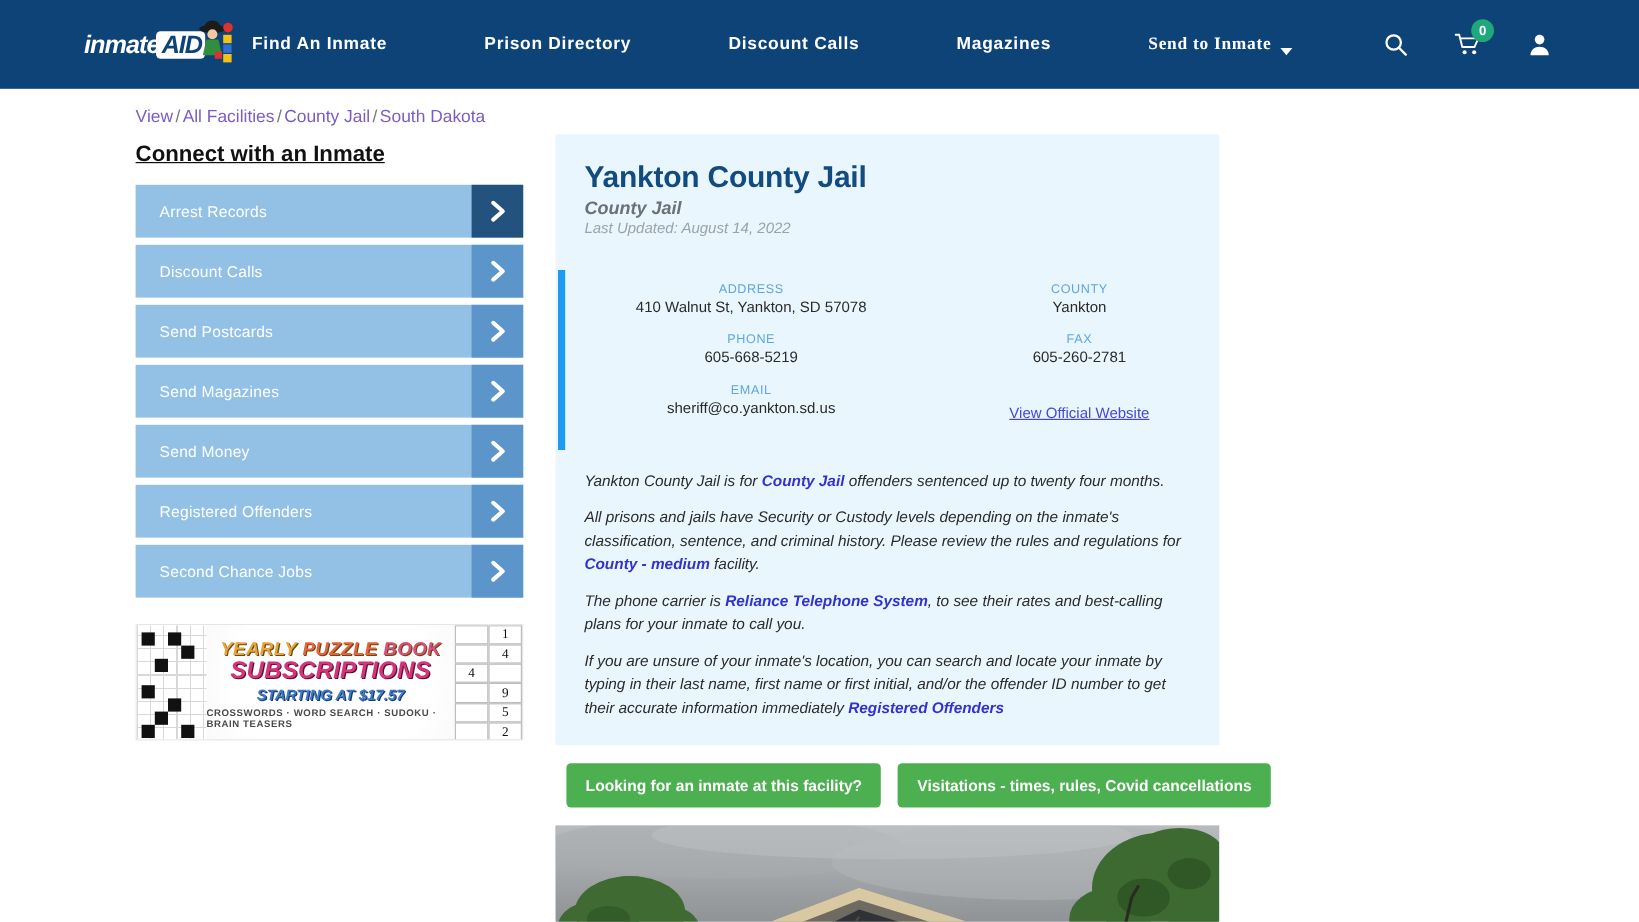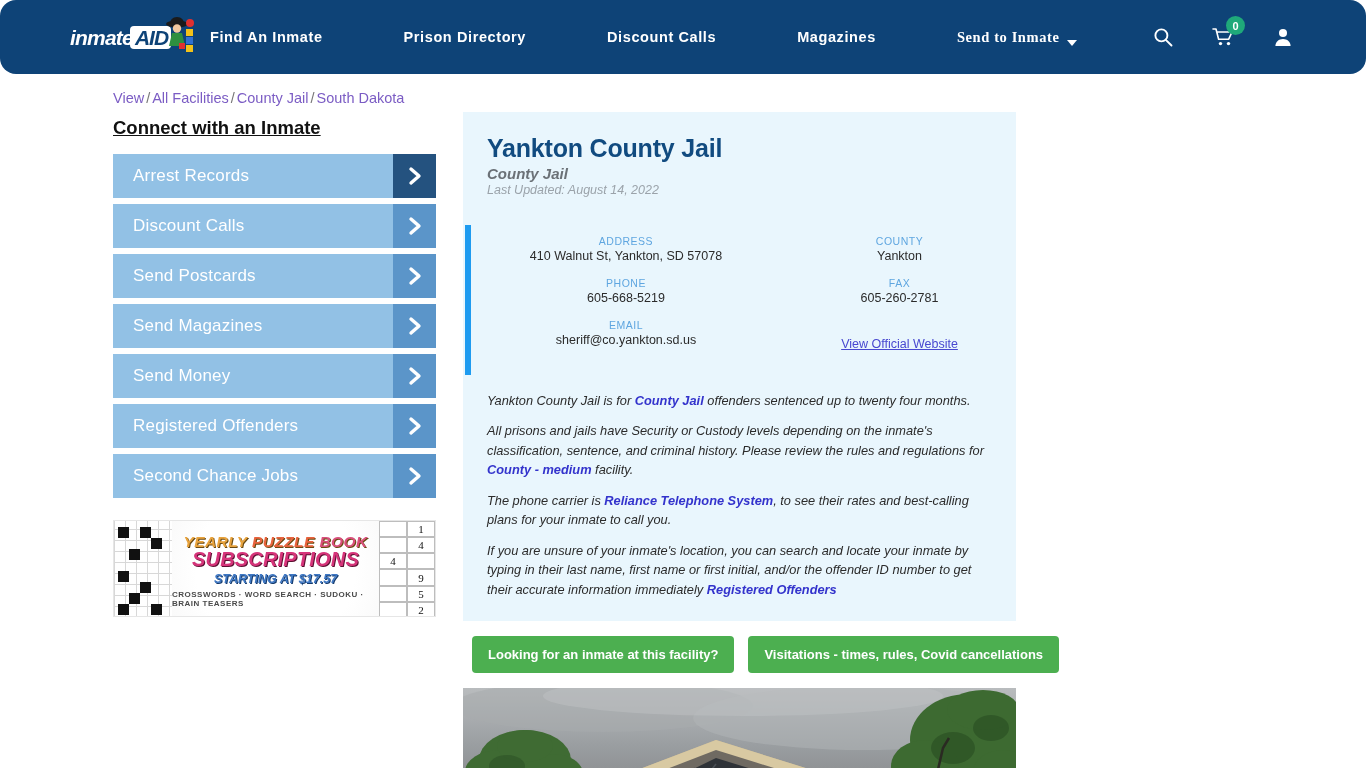--- a/index.html
+++ b/index.html
@@ -11,21 +11,20 @@
     font-family: "Liberation Sans", sans-serif;
   }
 
   
   .topbar {
     height: 74px;
     background: #0e4377;
     display: flex;
     align-items: center;
     position: relative;
-    border-radius: 16px;
   }
   .topbar-inner {
     width: 1366px;
     height: 74px;
     display: flex;
     align-items: center;
   }
   .logo-wrap {
     width: 200px;
     padding-left: 70px;
@@ -159,21 +158,21 @@
     width: 323px;
     height: 44px;
     background: #92c1e5;
     margin-bottom: 6px;
     display: flex;
     align-items: center;
     cursor: pointer;
   }
   .side-btn-label {
     color: #ffffff;
-    font-size: 17px;
+    font-size: 13px;
     padding-left: 20px;
     letter-spacing: 0.2px;
   }
   .side-chev {
     position: absolute;
     right: 0; top: 0;
     width: 43px; height: 44px;
     background: #5b95c9;
     display: flex; align-items: center; justify-content: center;
   }

